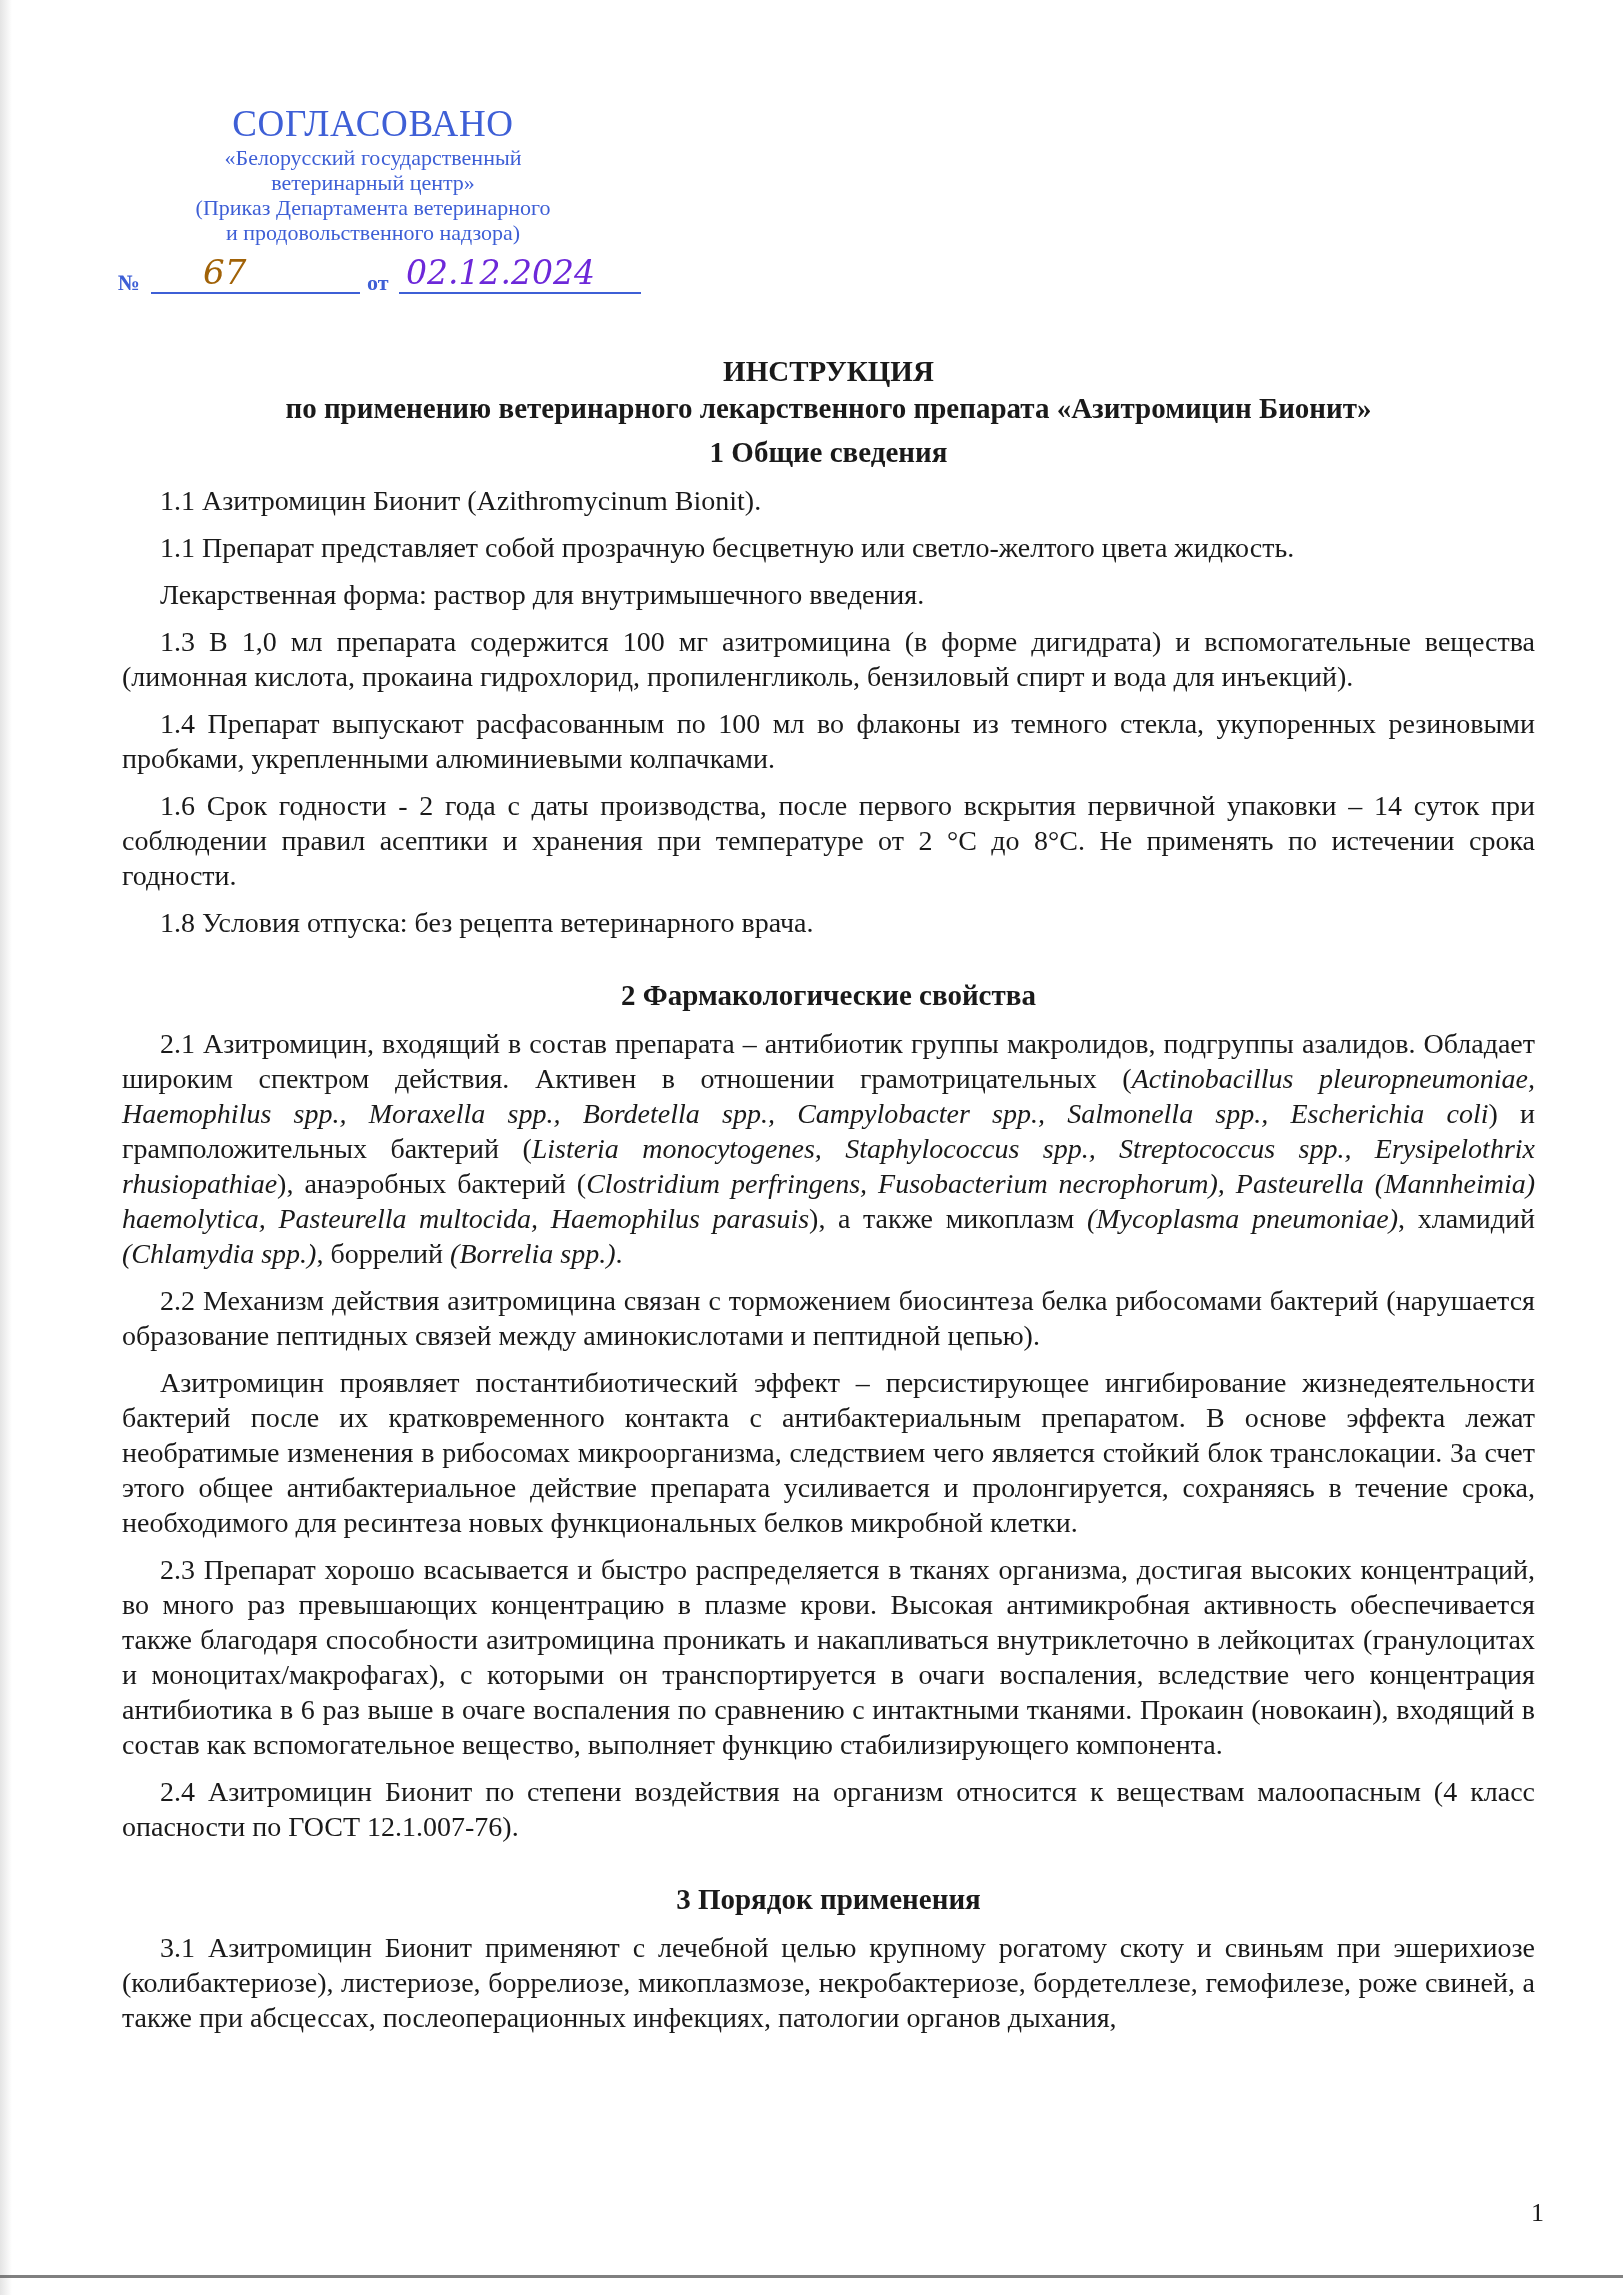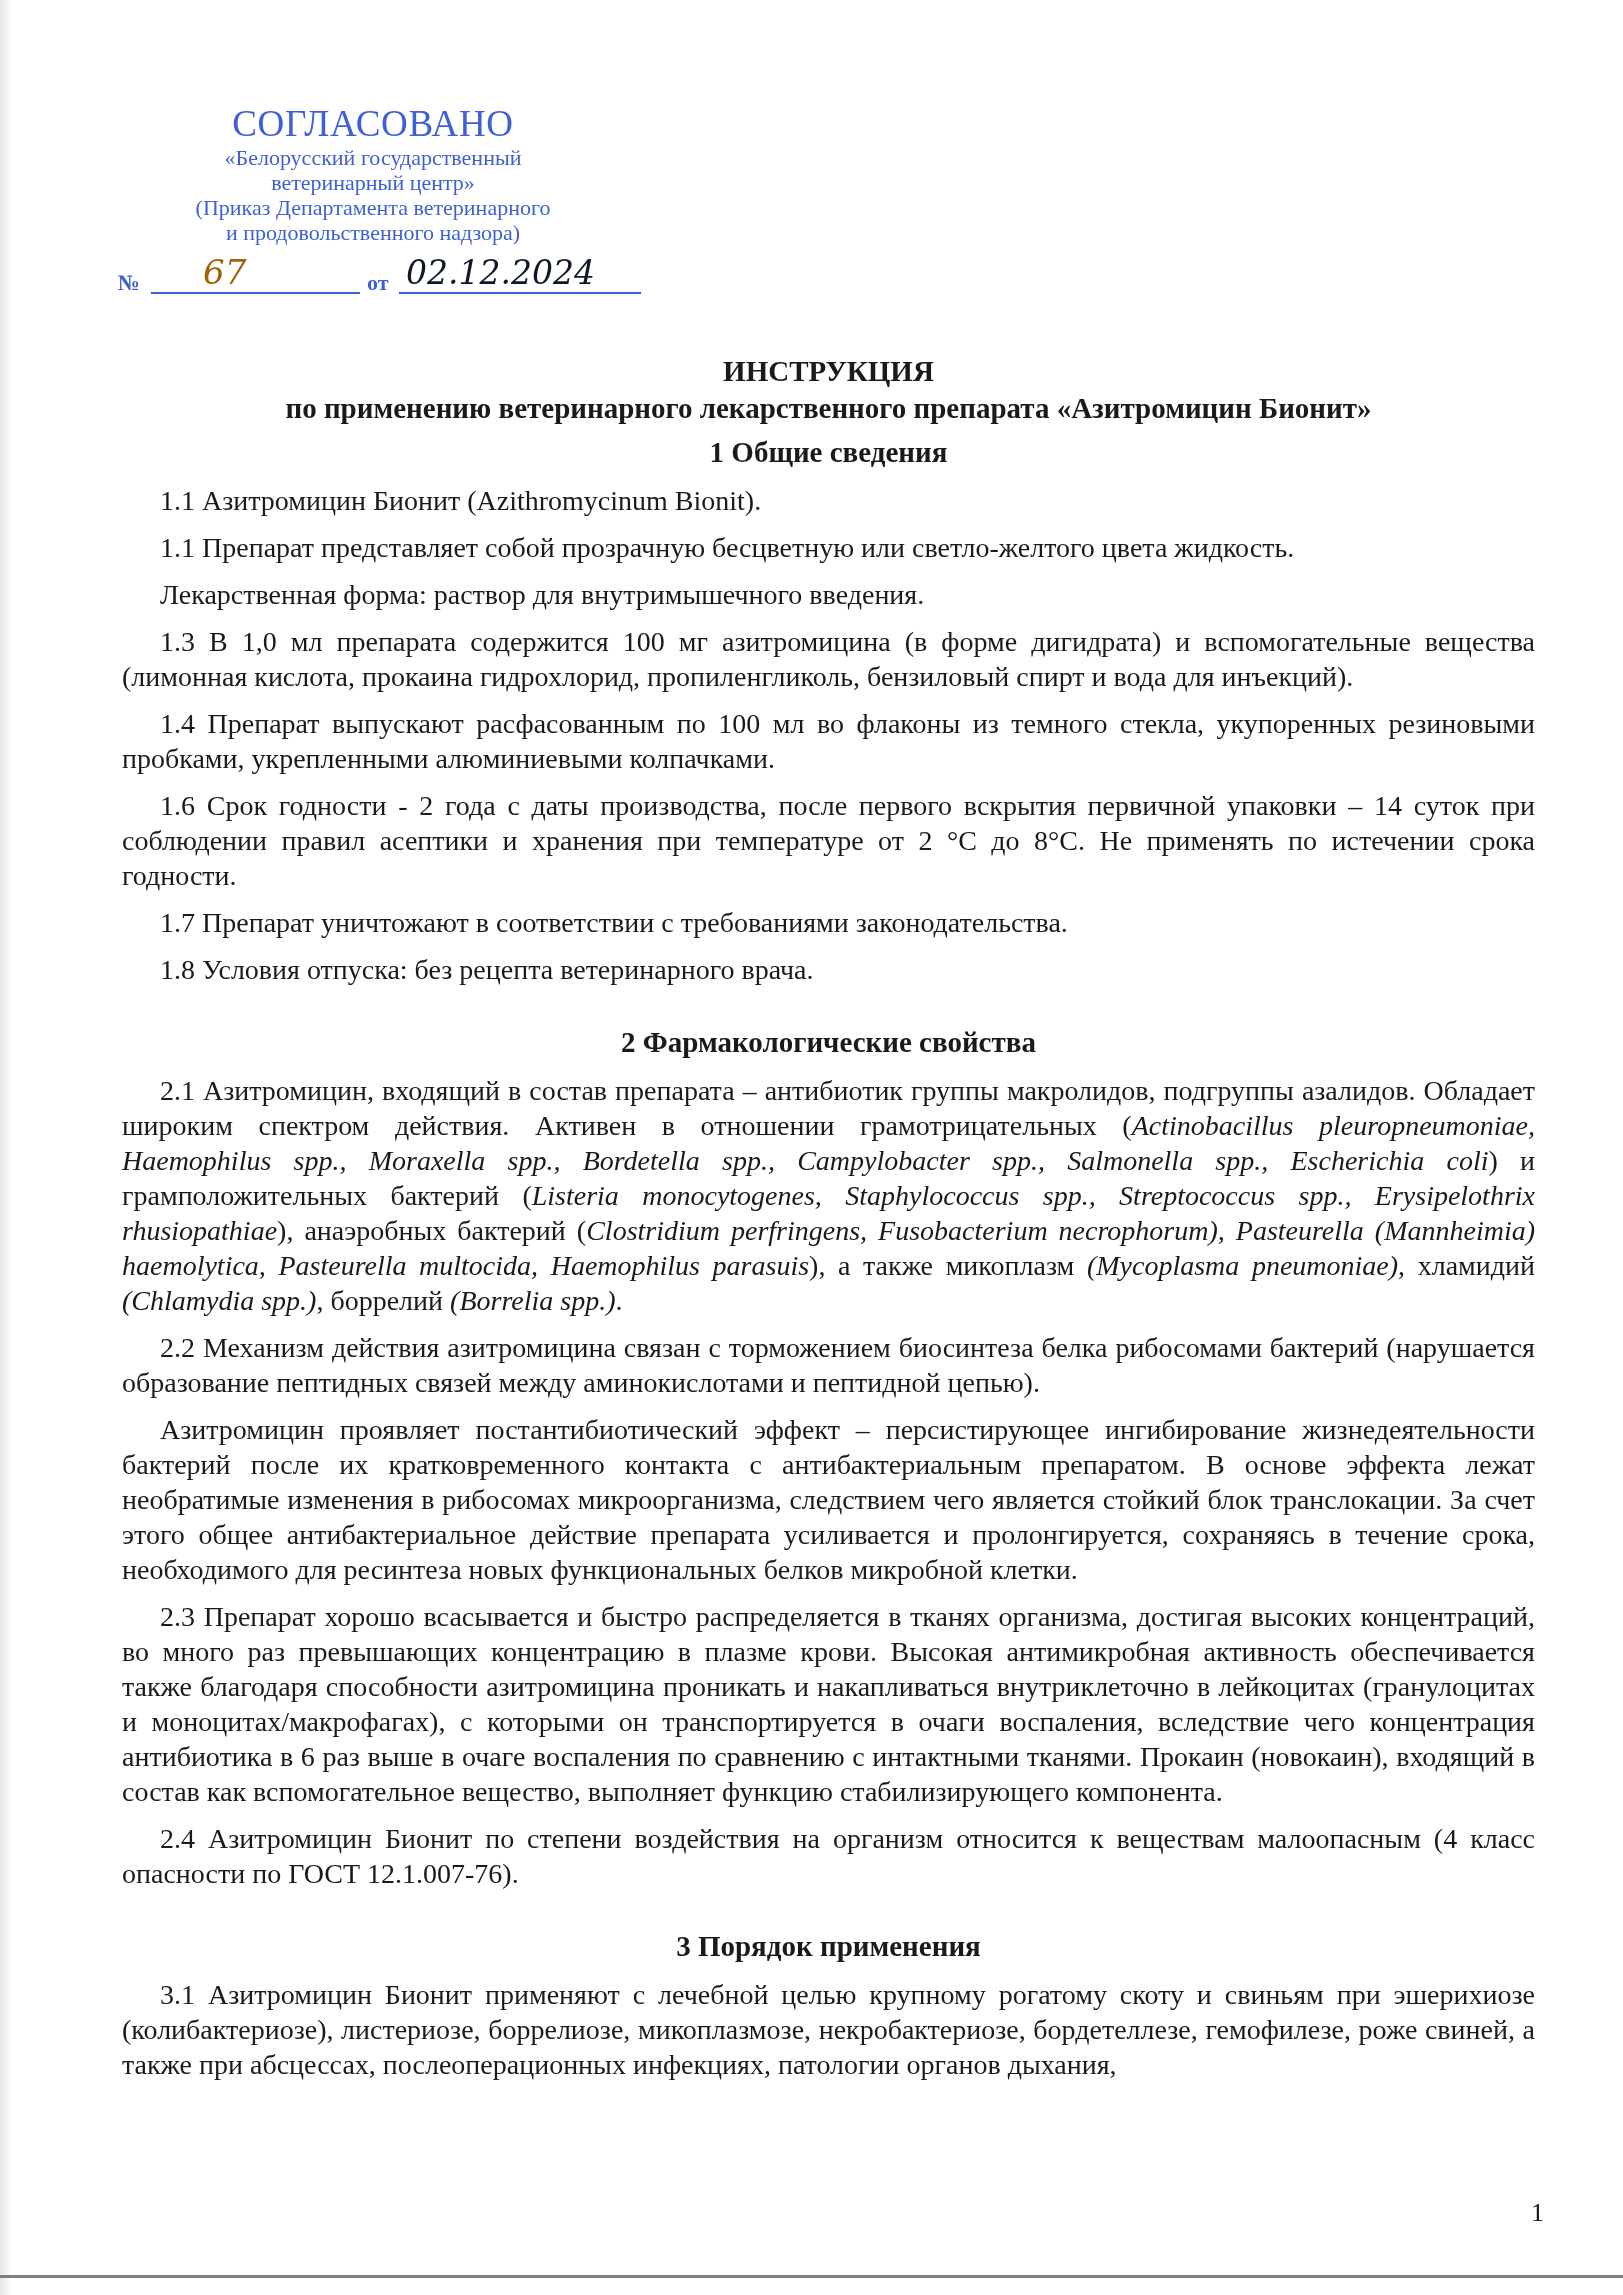--- a/index.html
+++ b/index.html
@@ -9,21 +9,21 @@
   .stamp { position: absolute; left: 105px; top: 103px; width: 536px; text-align: center;
            color: #3e5fd6; font-family: "Liberation Serif", serif; }
   .stamp .st-title { font-size: 37px; letter-spacing: 0.7px; line-height: 42px; }
   .stamp .st-line { font-size: 22px; line-height: 25px; font-weight: normal; }
   .stamp .st-sign { position: relative; height: 52px; margin-top: 3.9px; }
   .stamp .no-label { position: absolute; left: 13px; bottom: 5.2px; font-size: 22px; font-weight: bold; }
   .stamp .num-line { position: absolute; left: 46px; bottom: 6.5px; width: 209px; border-bottom: 2px solid #3e5fd6; }
   .stamp .num-val { position: absolute; left: 98px; bottom: 9.2px; font-family: "DejaVu Serif", serif; font-style: italic; font-size: 34px; color: #a16207; }
   .stamp .ot-label { position: absolute; left: 262px; bottom: 5.2px; font-size: 22px; font-weight: bold; }
   .stamp .date-line { position: absolute; left: 294px; bottom: 6.5px; width: 242px; border-bottom: 2px solid #3e5fd6; }
-  .stamp .date-val { position: absolute; left: 301px; bottom: 9.2px; font-family: "DejaVu Serif", serif; font-style: italic; font-size: 33px; color: #0f172a; }
+  .stamp .date-val { position: absolute; left: 301px; bottom: 9.2px; font-family: "DejaVu Serif", serif; font-style: italic; font-size: 33px; color: #6d28d9; }
 
   .doc { position: absolute; left: 110px; top: 353px; width: 1437px; font-size: 28px; line-height: 35px; }
   .doc-title { text-align: center; font-weight: bold; font-size: 29px; line-height: 37px; margin: 0; }
   .doc-subtitle { text-align: center; font-weight: bold; font-size: 29px; line-height: 37px; margin: 0 0 6.5px 0; }
   .sec-h { text-align: center; font-weight: bold; font-size: 29px; line-height: 37px; margin: 0; }
   .sec-h.gap { margin-top: 37px; }
   p { margin: 12px; text-align: justify; text-indent: 38px; }
   p.noind { text-indent: 0; }
   i { font-style: italic; }
 
@@ -56,21 +56,20 @@
   <div class="doc-title">ИНСТРУКЦИЯ</div>
   <div class="doc-subtitle">по применению ветеринарного лекарственного препарата «Азитромицин Бионит»</div>
 
   <div class="sec-h">1 Общие сведения</div>
   <p>1.1 Азитромицин Бионит (Azithromycinum Bionit).</p>
   <p>1.1 Препарат представляет собой прозрачную бесцветную или светло-желтого цвета жидкость.</p>
   <p>Лекарственная форма: раствор для внутримышечного введения.</p>
   <p>1.3 В 1,0 мл препарата содержится 100 мг азитромицина (в форме дигидрата) и вспомогательные вещества (лимонная кислота, прокаина гидрохлорид, пропиленгликоль, бензиловый спирт и вода для инъекций).</p>
   <p>1.4 Препарат выпускают расфасованным по 100 мл во флаконы из темного стекла, укупоренных резиновыми пробками, укрепленными алюминиевыми колпачками.</p>
   <p>1.6 Срок годности - 2 года с даты производства, после первого вскрытия первичной упаковки – 14 суток при соблюдении правил асептики и хранения при температуре от 2 °С до 8°С. Не применять по истечении срока годности.</p>
-  <p>1.7 Препарат уничтожают в соответствии с требованиями законодательства.</p>
   <p>1.8 Условия отпуска: без рецепта ветеринарного врача.</p>
 
   <div class="sec-h gap">2 Фармакологические свойства</div>
   <p><span>2.1 Азитромицин, входящий в состав препарата – антибиотик группы макролидов, подгруппы азалидов. Обладает широким спектром действия. Активен в отношении грамотрицательных (</span><i>Actinobacillus pleuropneumoniae, Haemophilus spp., Moraxella spp., Bordetella spp., Campylobacter spp., Salmonella spp., Escherichia coli</i><span>) и грамположительных бактерий (</span><i>Listeria monocytogenes, Staphylococcus spp., Streptococcus spp., Erysipelothrix rhusiopathiae</i><span>), анаэробных бактерий (</span><i>Clostridium perfringens, Fusobacterium necrophorum), Pasteurella (Mannheimia) haemolytica, Pasteurella multocida, Haemophilus parasuis</i><span>), а также микоплазм </span><i>(Mycoplasma pneumoniae)</i><span>, хламидий </span><i>(Chlamydia spp.)</i><span>, боррелий </span><i>(Borrelia spp.)</i><span>.</span></p>
   <p>2.2 Механизм действия азитромицина связан с торможением биосинтеза белка рибосомами бактерий (нарушается образование пептидных связей между аминокислотами и пептидной цепью).</p>
   <p>Азитромицин проявляет постантибиотический эффект – персистирующее ингибирование жизнедеятельности бактерий после их кратковременного контакта с антибактериальным препаратом. В основе эффекта лежат необратимые изменения в рибосомах микроорганизма, следствием чего является стойкий блок транслокации. За счет этого общее антибактериальное действие препарата усиливается и пролонгируется, сохраняясь в течение срока, необходимого для ресинтеза новых функциональных белков микробной клетки.</p>
   <p>2.3 Препарат хорошо всасывается и быстро распределяется в тканях организма, достигая высоких концентраций, во много раз превышающих концентрацию в плазме крови. Высокая антимикробная активность обеспечивается также благодаря способности азитромицина проникать и накапливаться внутриклеточно в лейкоцитах (гранулоцитах и моноцитах/макрофагах), с которыми он транспортируется в очаги воспаления, вследствие чего концентрация антибиотика в 6 раз выше в очаге воспаления по сравнению с интактными тканями. Прокаин (новокаин), входящий в состав как вспомогательное вещество, выполняет функцию стабилизирующего компонента.</p>
   <p>2.4 Азитромицин Бионит по степени воздействия на организм относится к веществам малоопасным (4 класс опасности по ГОСТ 12.1.007-76).</p>
 
   <div class="sec-h gap">3 Порядок применения</div>

